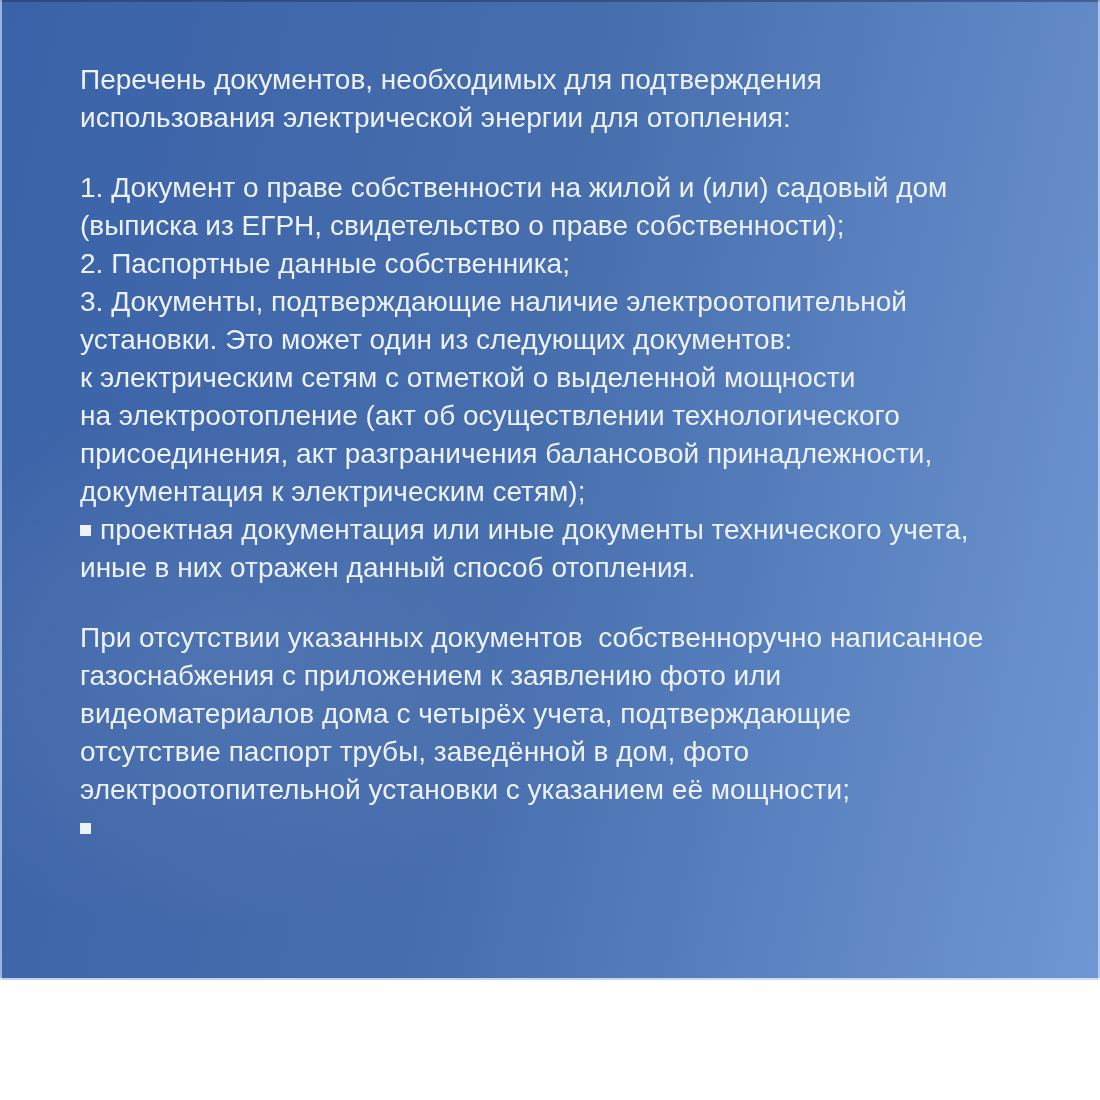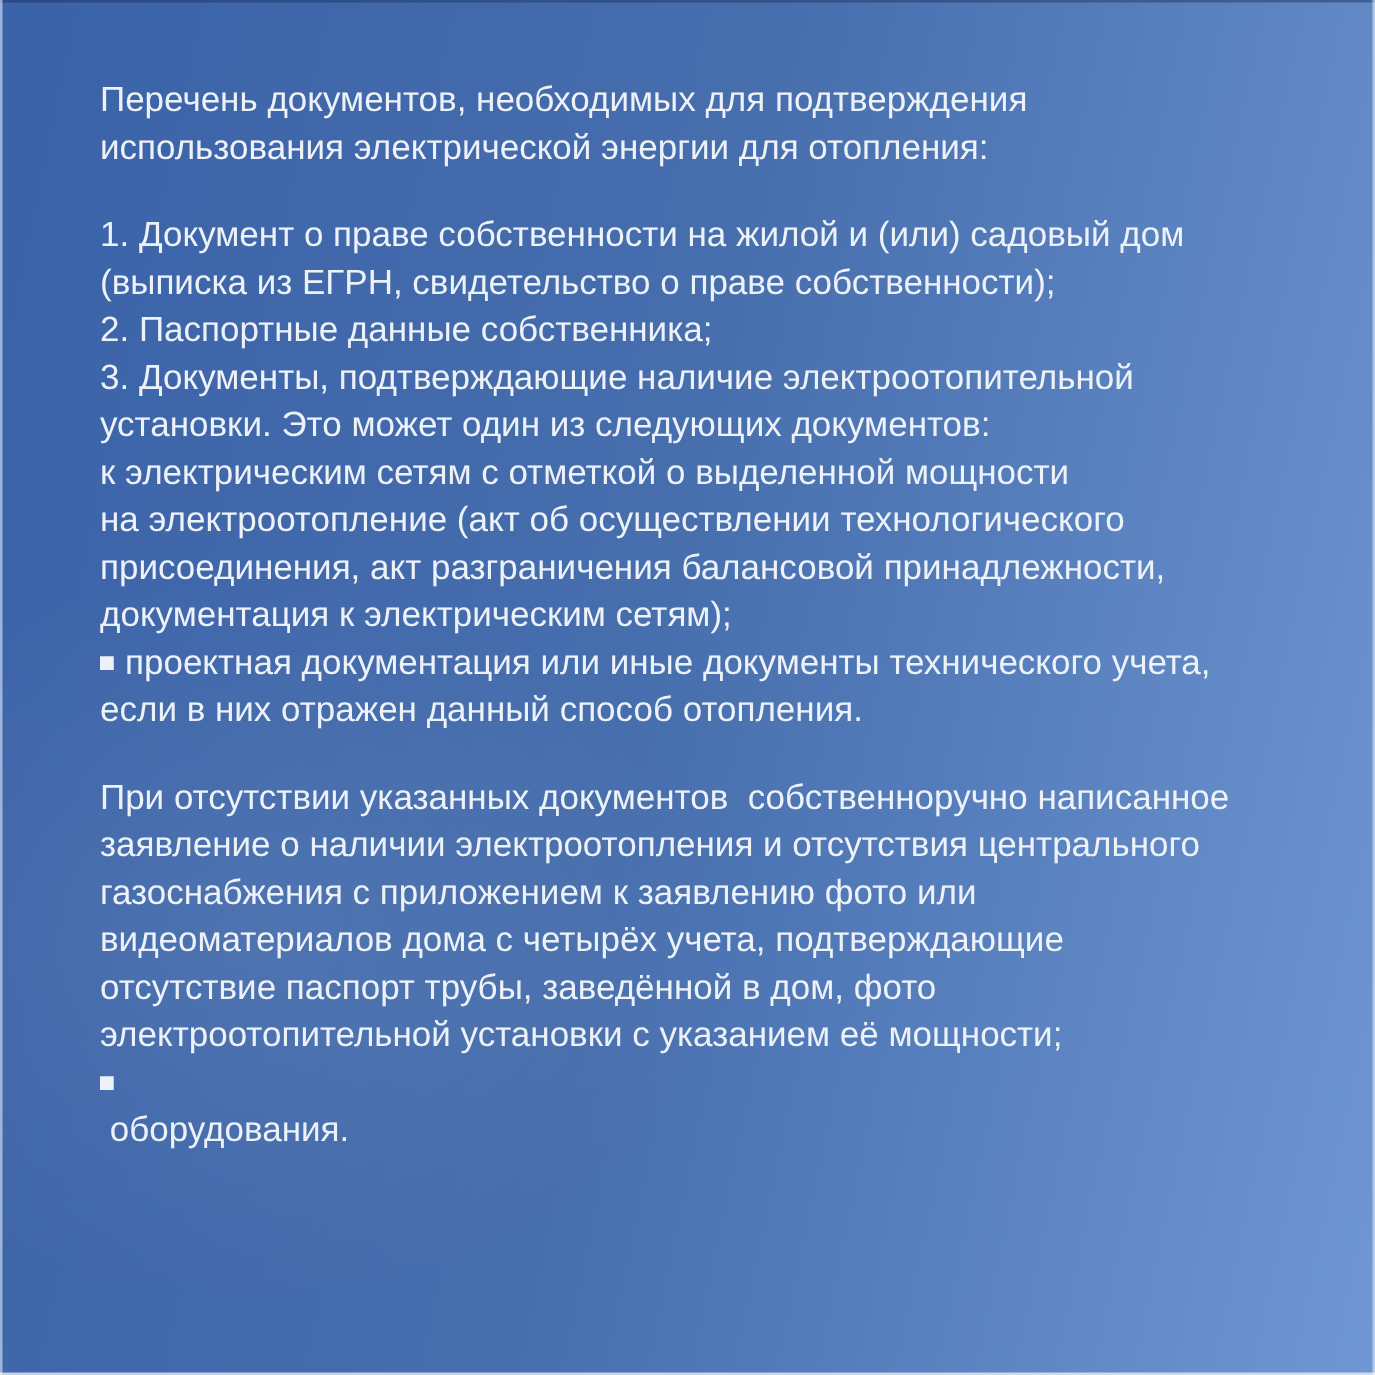--- a/index.html
+++ b/index.html
@@ -8,21 +8,21 @@
   }
   body {
     width: 1100px;
     height: 1100px;
     font-family: "Liberation Sans", "DejaVu Sans", sans-serif;
     overflow: hidden;
   }
   .card {
     position: relative;
     width: 1100px;
-    height: 1100px;
+    height: 980px;
     background:
       radial-gradient(ellipse 60% 45% at 18% 68%, rgba(255,255,255,0.07), rgba(255,255,255,0) 60%),
       linear-gradient(102deg, #3a62a8 0%, #476ead 48%, #6f97d3 100%);
     box-sizing: border-box;
     text-decoration: underline;
   }
   
   .edge-top {
     position: absolute; left: 0; top: 0; width: 100%; height: 2px;
     background: rgba(24,46,92,0.45);
@@ -88,28 +88,26 @@
       <div class="ln"><span class="txt">1. Документ о праве собственности на жилой и (или) садовый дом</span></div>
       <div class="ln"><span class="txt">(выписка из ЕГРН, свидетельство о праве собственности);</span></div>
       <div class="ln"><span class="txt">2. Паспортные данные собственника;</span></div>
       <div class="ln"><span class="txt">3. Документы, подтверждающие наличие электроотопительной</span></div>
       <div class="ln"><span class="txt">установки. Это может один из следующих документов:</span></div>
       <div class="ln"><span class="txt">к электрическим сетям с отметкой о выделенной мощности</span></div>
       <div class="ln"><span class="txt">на электроотопление (акт об осуществлении технологического</span></div>
       <div class="ln"><span class="txt">присоединения, акт разграничения балансовой принадлежности,</span></div>
       <div class="ln"><span class="txt">документация к электрическим сетям);</span></div>
       <div class="ln"><span class="bullet"></span><span class="txt">проектная документация или иные документы технического учета,</span></div>
-      <div class="ln"><span class="txt">если в них отражен данный способ отопления.</span></div>
+      <div class="ln"><span class="txt">иные в них отражен данный способ отопления.</span></div>
     </div>
 
     <div class="para">
       <div class="ln"><span class="txt">При отсутствии указанных документов  собственноручно написанное</span></div>
-      <div class="ln"><span class="txt">заявление о наличии электроотопления и отсутствия центрального</span></div>
       <div class="ln"><span class="txt">газоснабжения с приложением к заявлению фото или</span></div>
       <div class="ln"><span class="txt">видеоматериалов дома с четырёх учета, подтверждающие</span></div>
       <div class="ln"><span class="txt">отсутствие паспорт трубы, заведённой в дом, фото</span></div>
       <div class="ln"><span class="txt">электроотопительной установки с указанием её мощности;</span></div>
       <div class="ln"><span class="bullet"></span></div>
-      <div class="ln"><span class="txt"> оборудования.</span></div>
     </div>
 
   </div>
 </div>
 
 </body></html>

